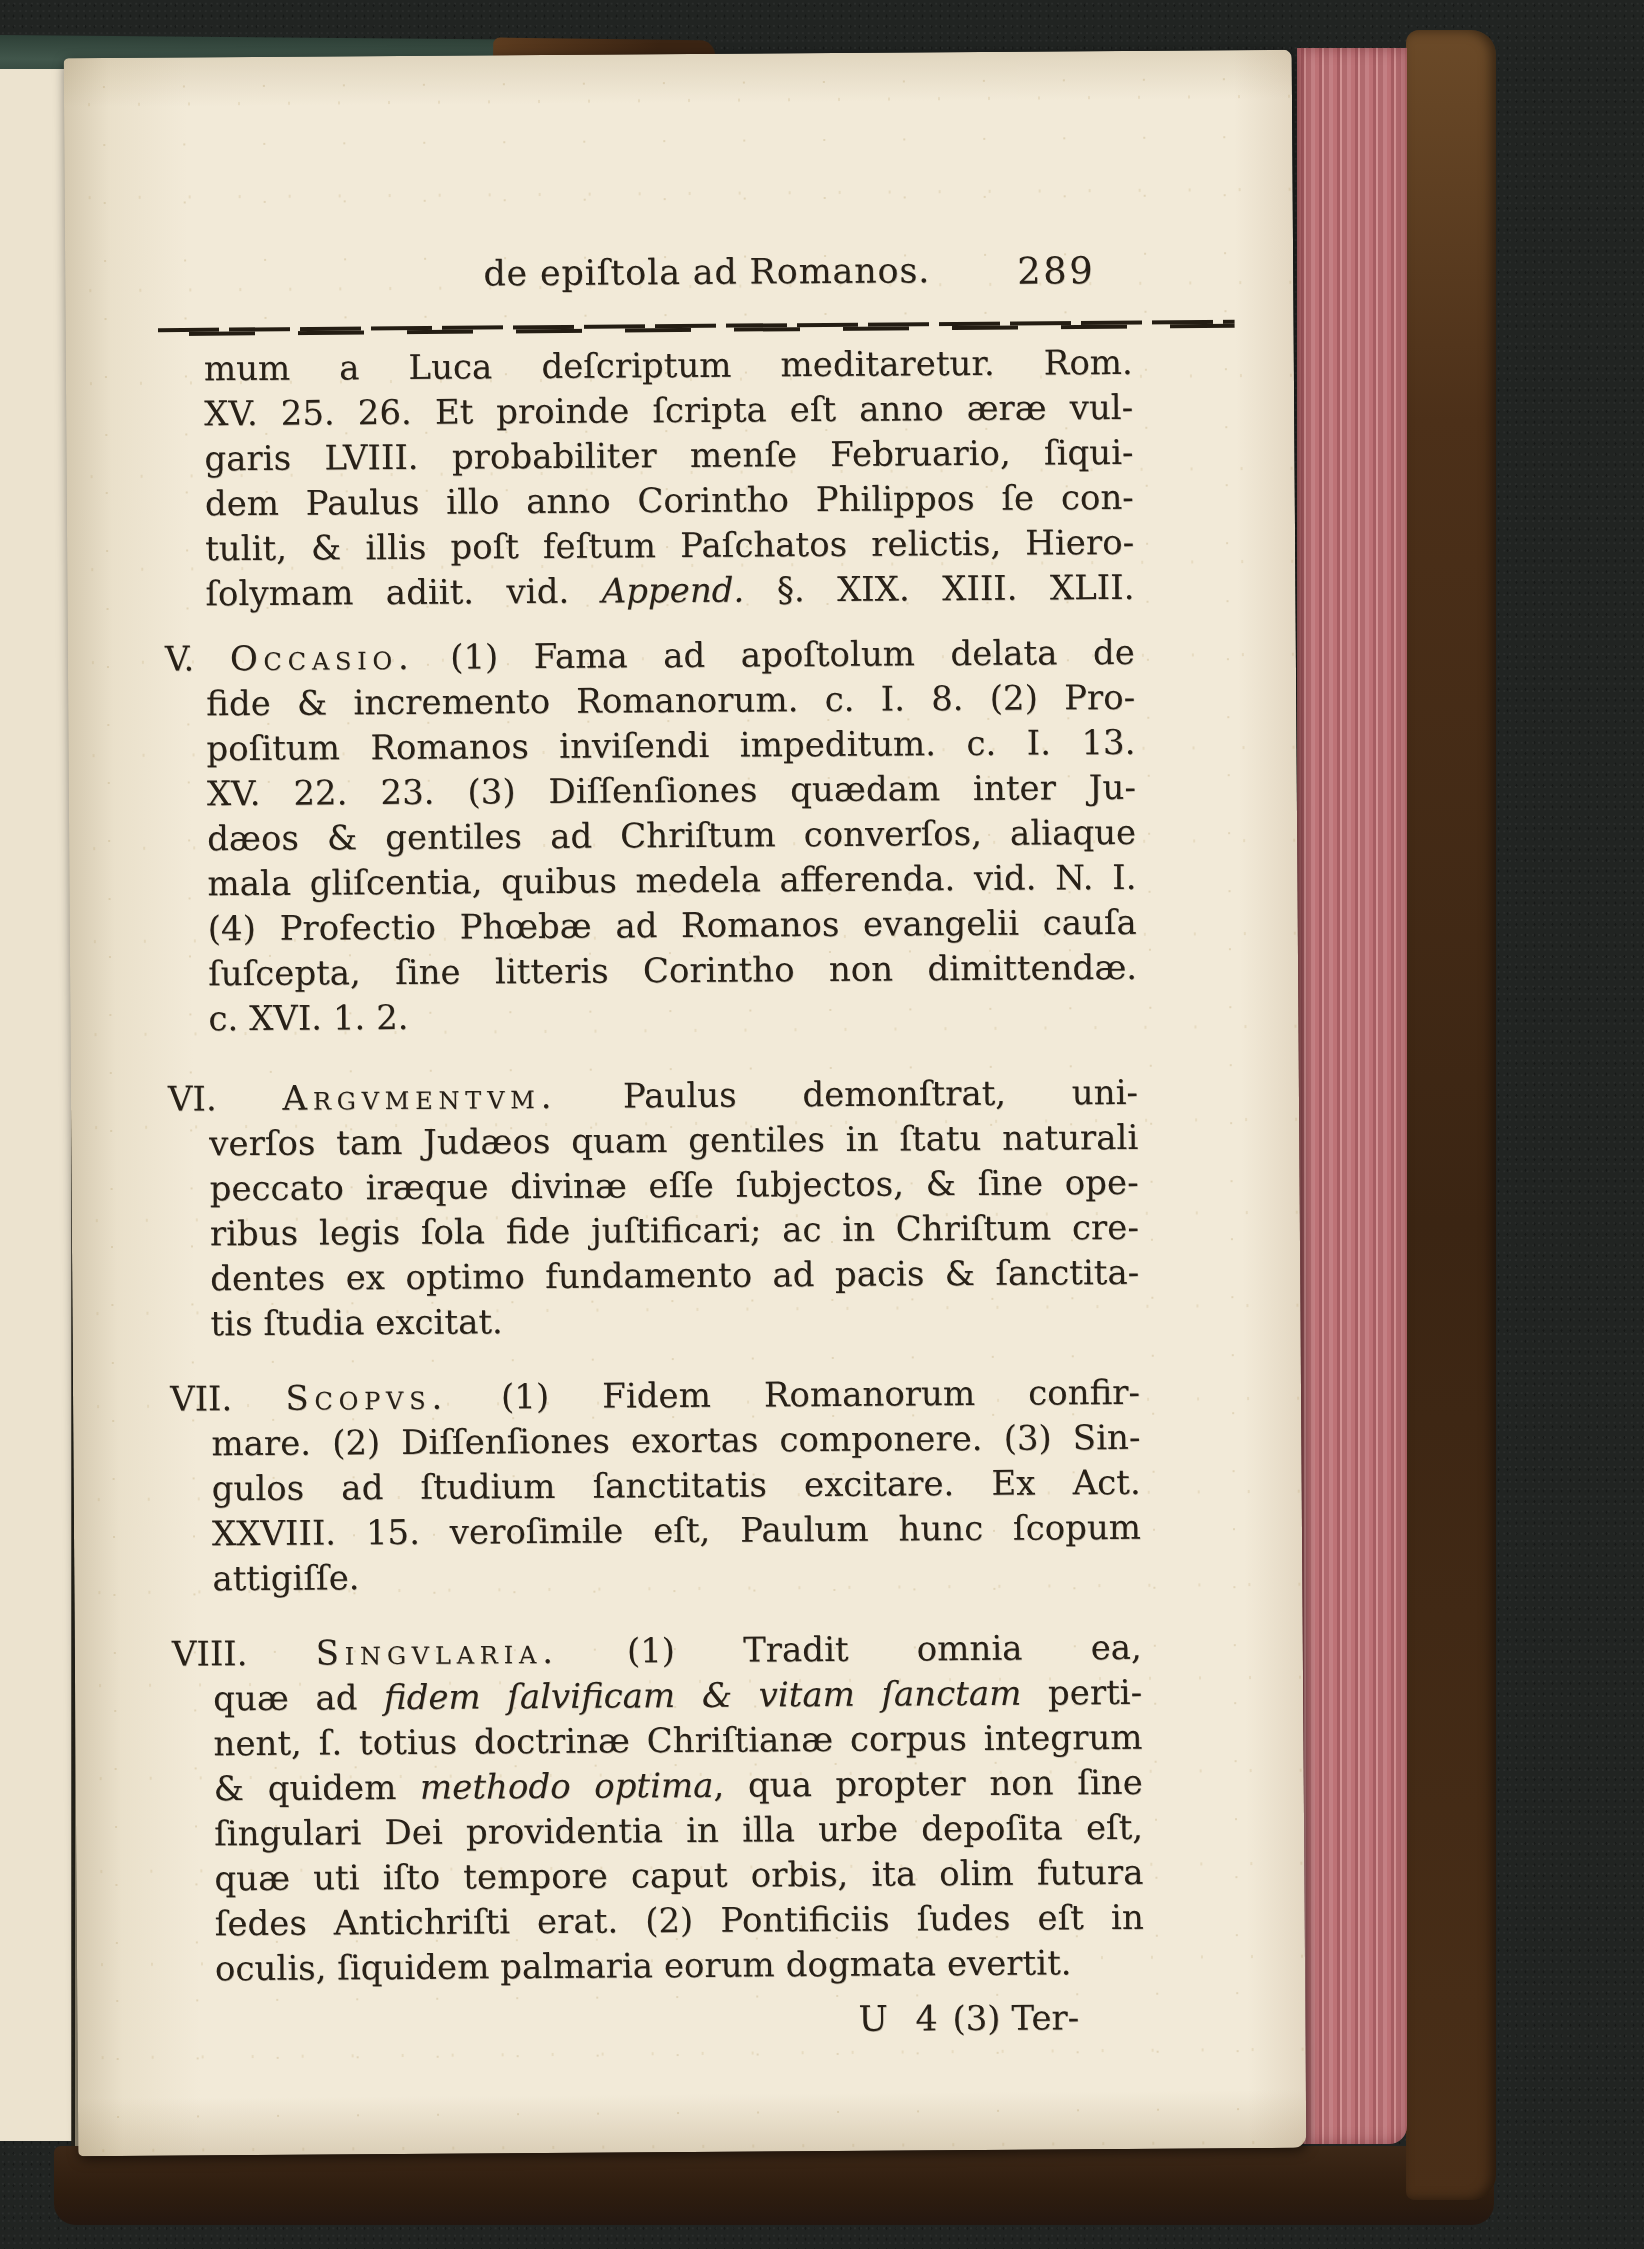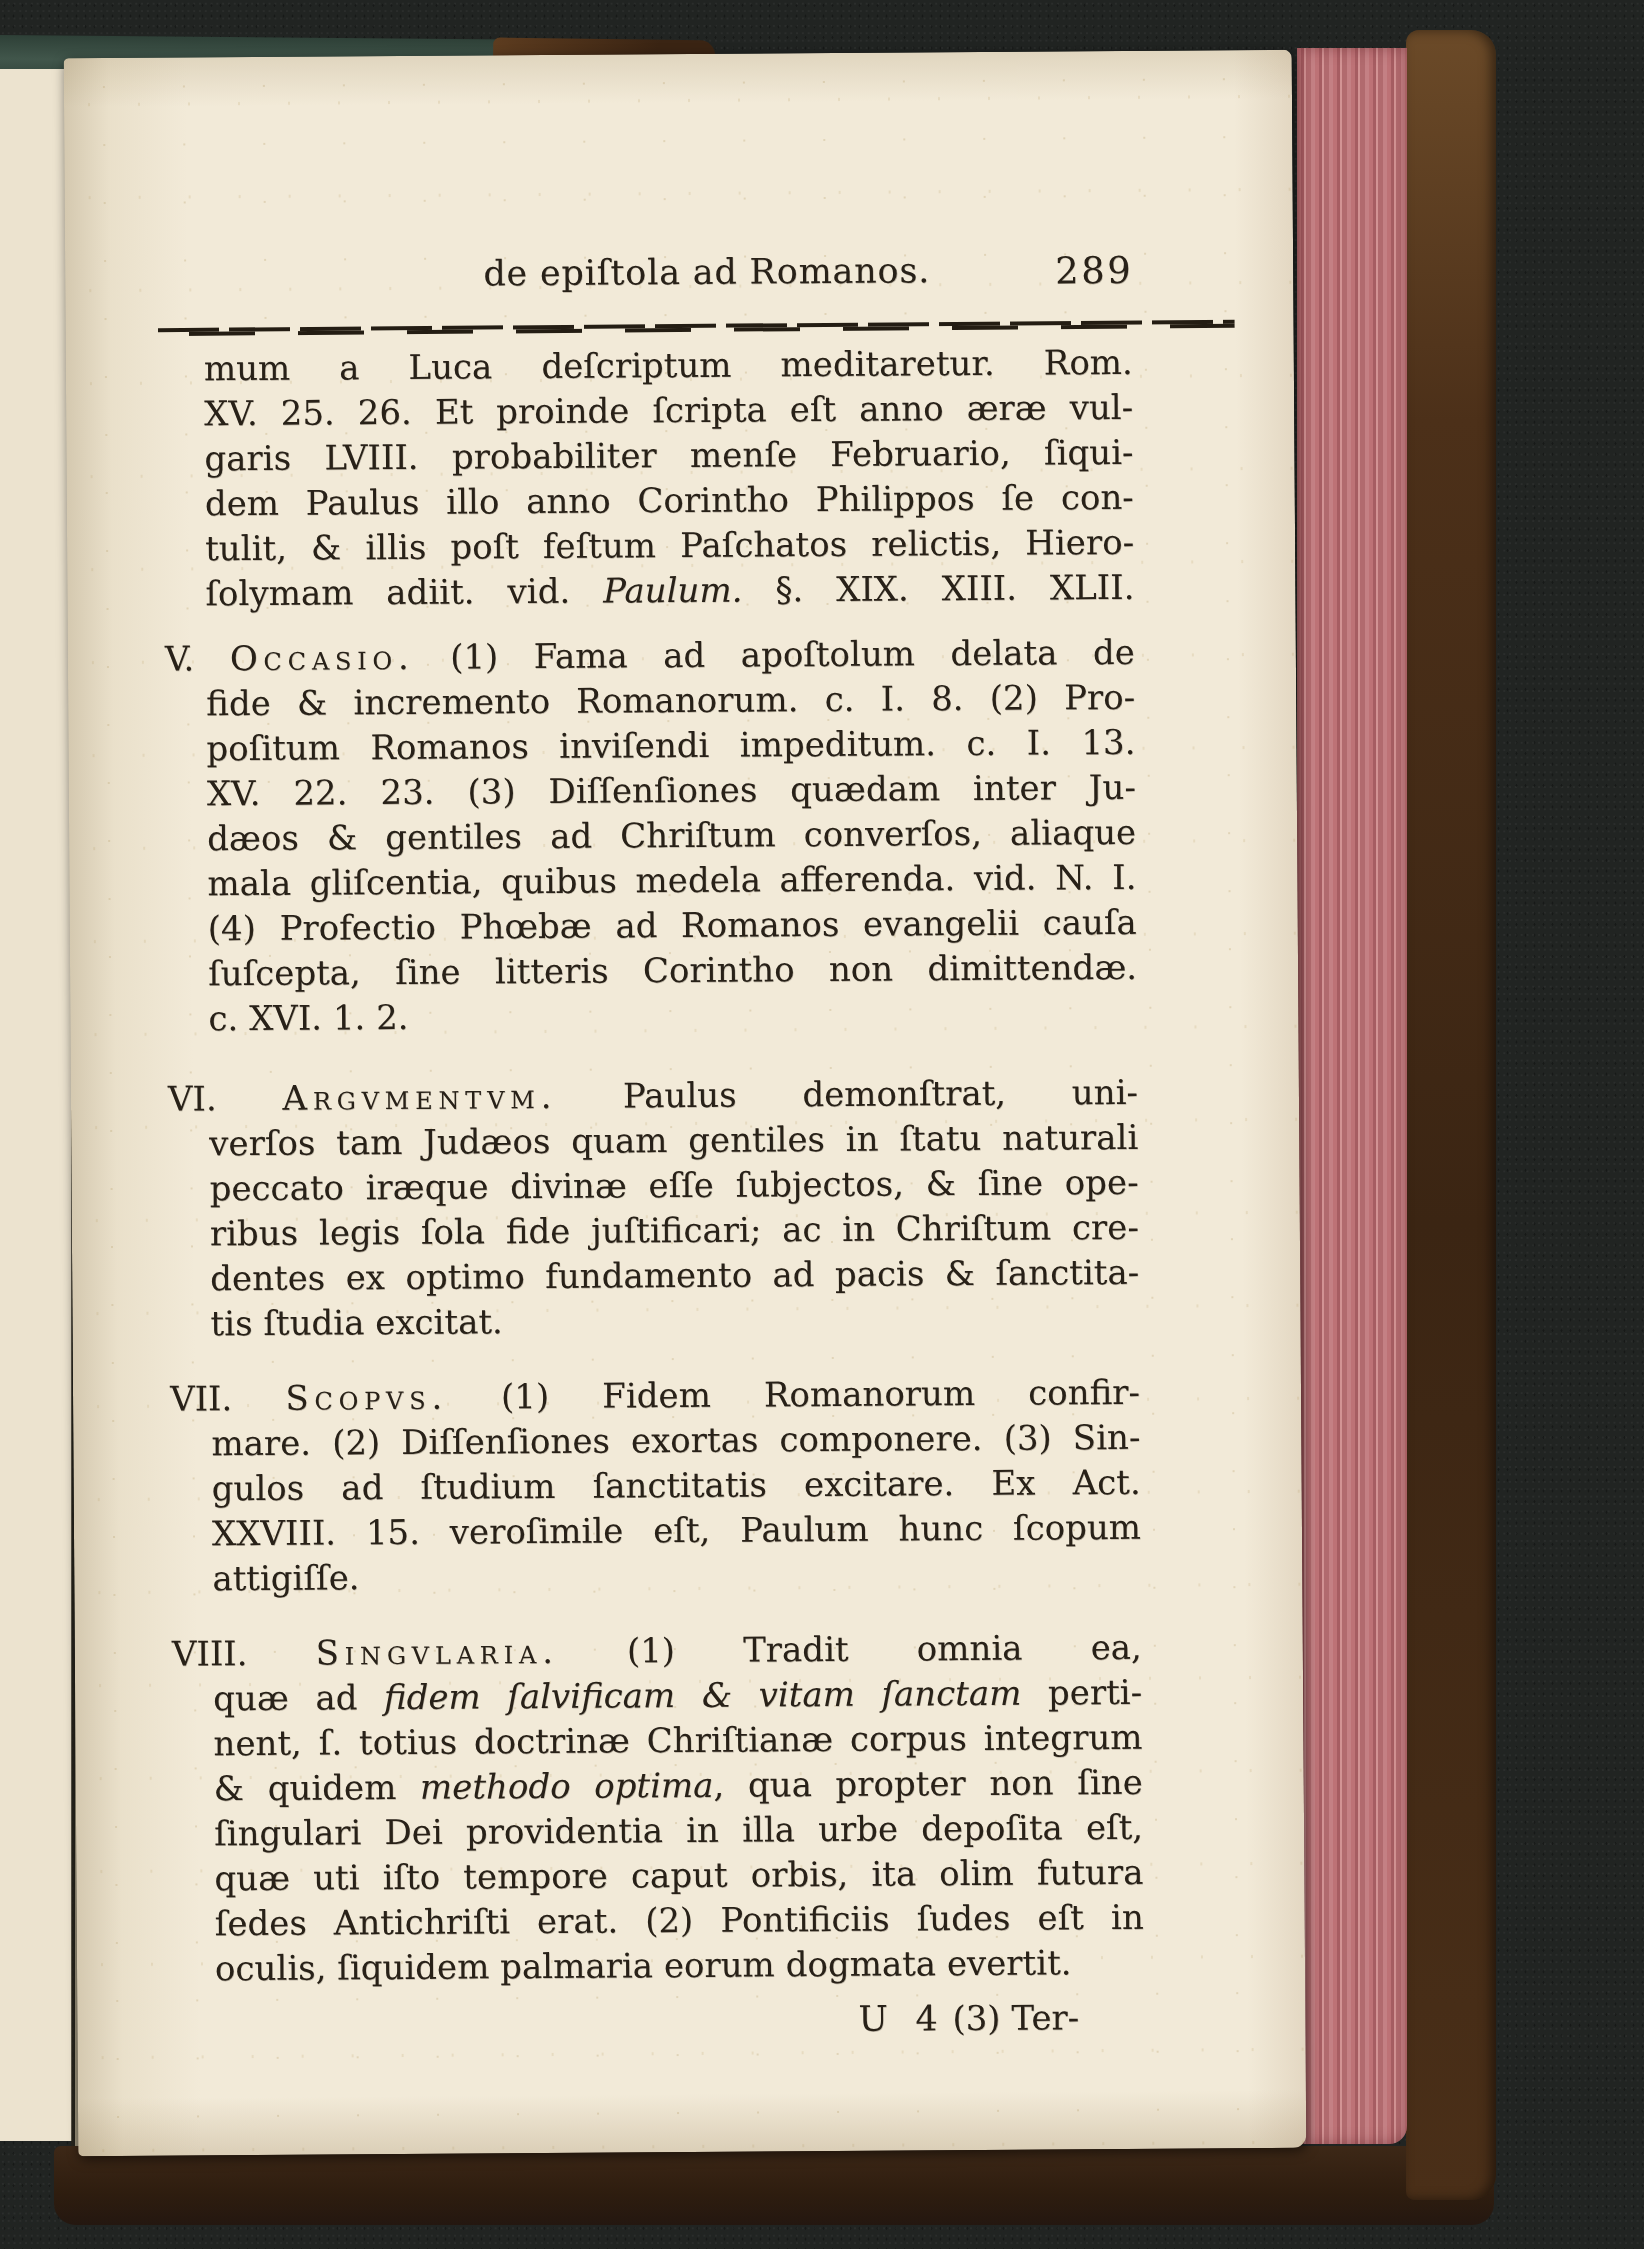--- a/index.html
+++ b/index.html
@@ -93,21 +93,20 @@
   .running-header{
     position:absolute;top:196px;left:329px;width:625px;
     font-size:35px;line-height:45px;text-align:center;
     letter-spacing:0.8px;
     text-shadow:0.5px 0.7px 0 rgba(40,30,18,.30);
   }
   .page-number{
     position:absolute;top:197px;left:952px;
     font-size:37px;line-height:45px;letter-spacing:2.5px;
     text-shadow:0.5px 0.7px 0 rgba(40,30,18,.30);
-    margin-left:38px;
   }
   .header-rule{
     position:absolute;top:270px;left:92px;width:1077px;height:9px;
     background:
       repeating-linear-gradient(90deg, #241d13 0 61px, rgba(36,29,19,0) 61px 71px),
       repeating-linear-gradient(90deg, rgba(36,29,19,0) 0 31px, #241d13 31px 97px, rgba(36,29,19,0) 97px 109px);
     background-position:0 0, 0 4.1px;
     background-size:100% 4.1px, 100% 4.1px;
     background-repeat:repeat-x;
     transform:rotate(-0.05deg);
@@ -154,21 +153,21 @@
   <div class="page-number">289</div>
   <div class="header-rule"></div>
   <div class="text-block">
 
     <div class="para" id="p-continuation">
         <div class="line j"><span>mum a Luca deſcriptum meditaretur. Rom.</span></div>
         <div class="line j"><span>XV. 25. 26. Et proinde ſcripta eſt anno æræ vul-</span></div>
         <div class="line j"><span>garis LVIII. probabiliter menſe Februario, ſiqui-</span></div>
         <div class="line j"><span>dem Paulus illo anno Corintho Philippos ſe con-</span></div>
         <div class="line j"><span>tulit, &amp; illis poſt feſtum Paſchatos relictis, Hiero-</span></div>
-        <div class="line j"><span>ſolymam adiit. vid. </span><span class="i">Paulum.</span><span> §. XIX. XIII. XLII.</span></div>
+        <div class="line j"><span>ſolymam adiit. vid. </span><span class="i">Append.</span><span> §. XIX. XIII. XLII.</span></div>
       </div>
       <div class="para" id="p-occasio">
         <div class="line j hang"><span>V. </span><span class="sc">Occasio.</span><span> (1) Fama ad apoſtolum delata de</span></div>
         <div class="line j"><span>fide &amp; incremento Romanorum. c. I. 8. (2) Pro-</span></div>
         <div class="line j"><span>poſitum Romanos inviſendi impeditum. c. I. 13.</span></div>
         <div class="line j"><span>XV. 22. 23. (3) Diſſenſiones quædam inter Ju-</span></div>
         <div class="line j"><span>dæos &amp; gentiles ad Chriſtum converſos, aliaque</span></div>
         <div class="line j"><span>mala gliſcentia, quibus medela afferenda. vid. N. I.</span></div>
         <div class="line j"><span>(4) Profectio Phœbæ ad Romanos evangelii cauſa</span></div>
         <div class="line j"><span>ſuſcepta, ſine litteris Corintho non dimittendæ.</span></div>

